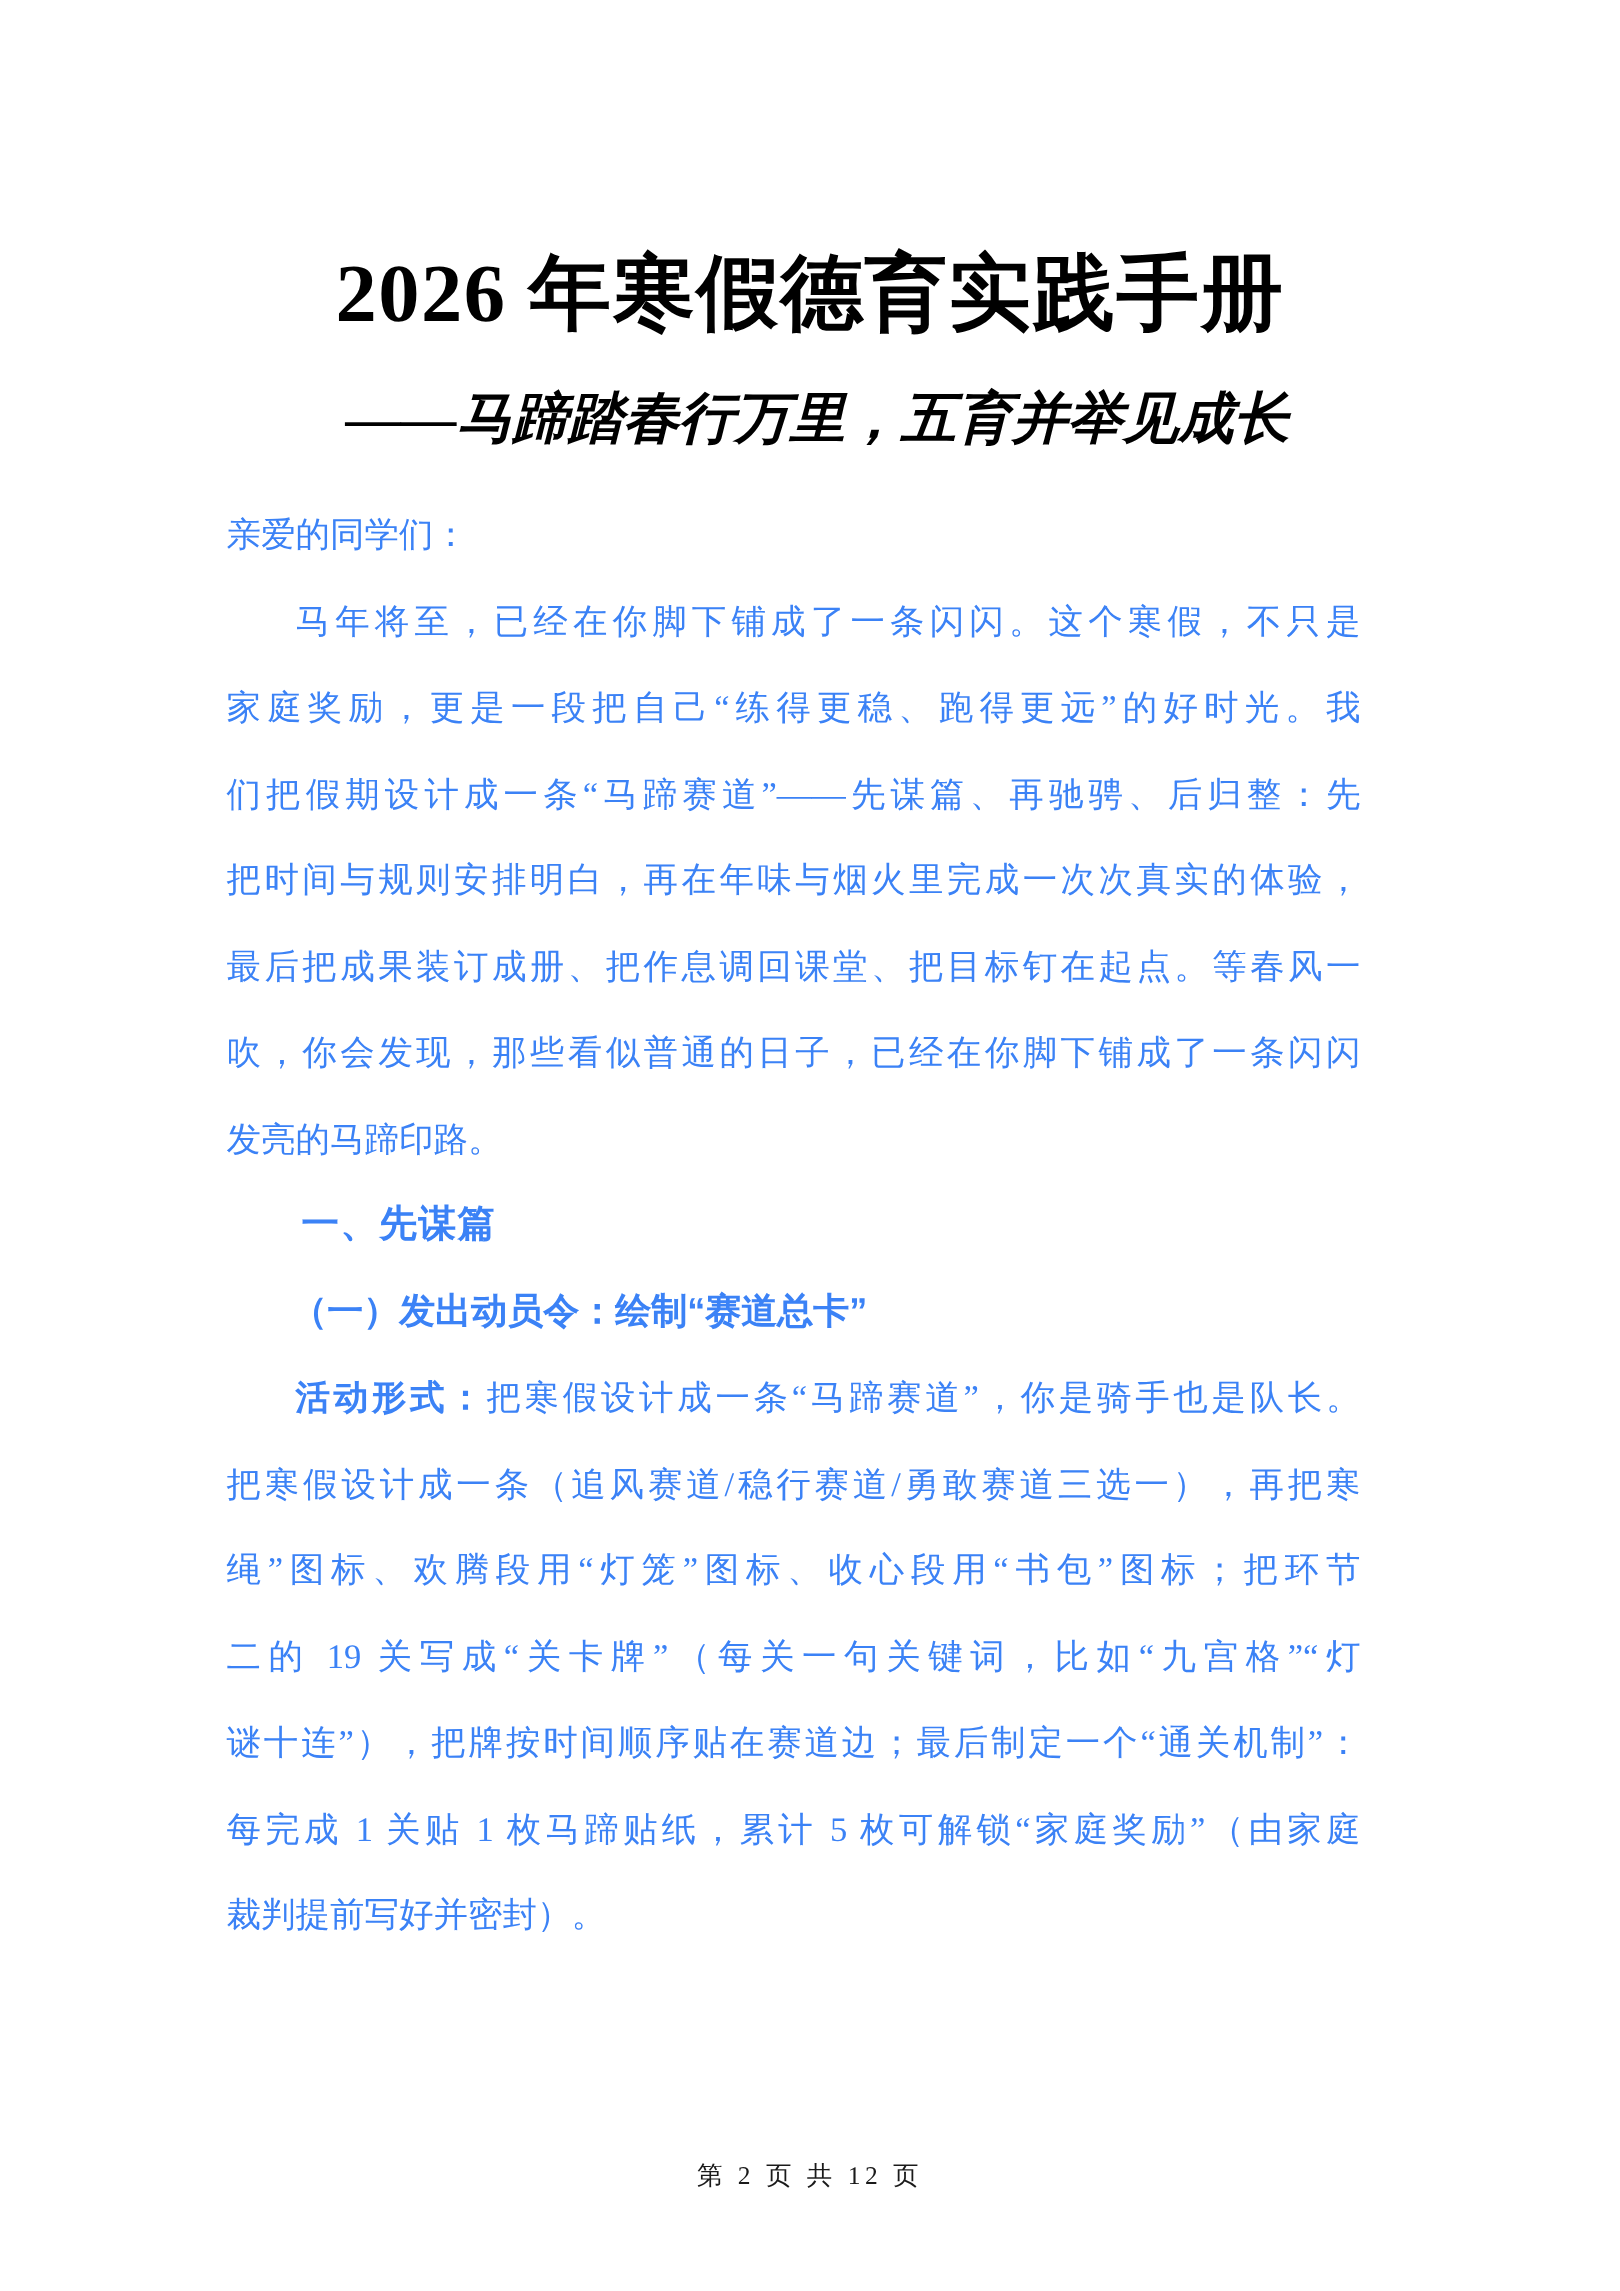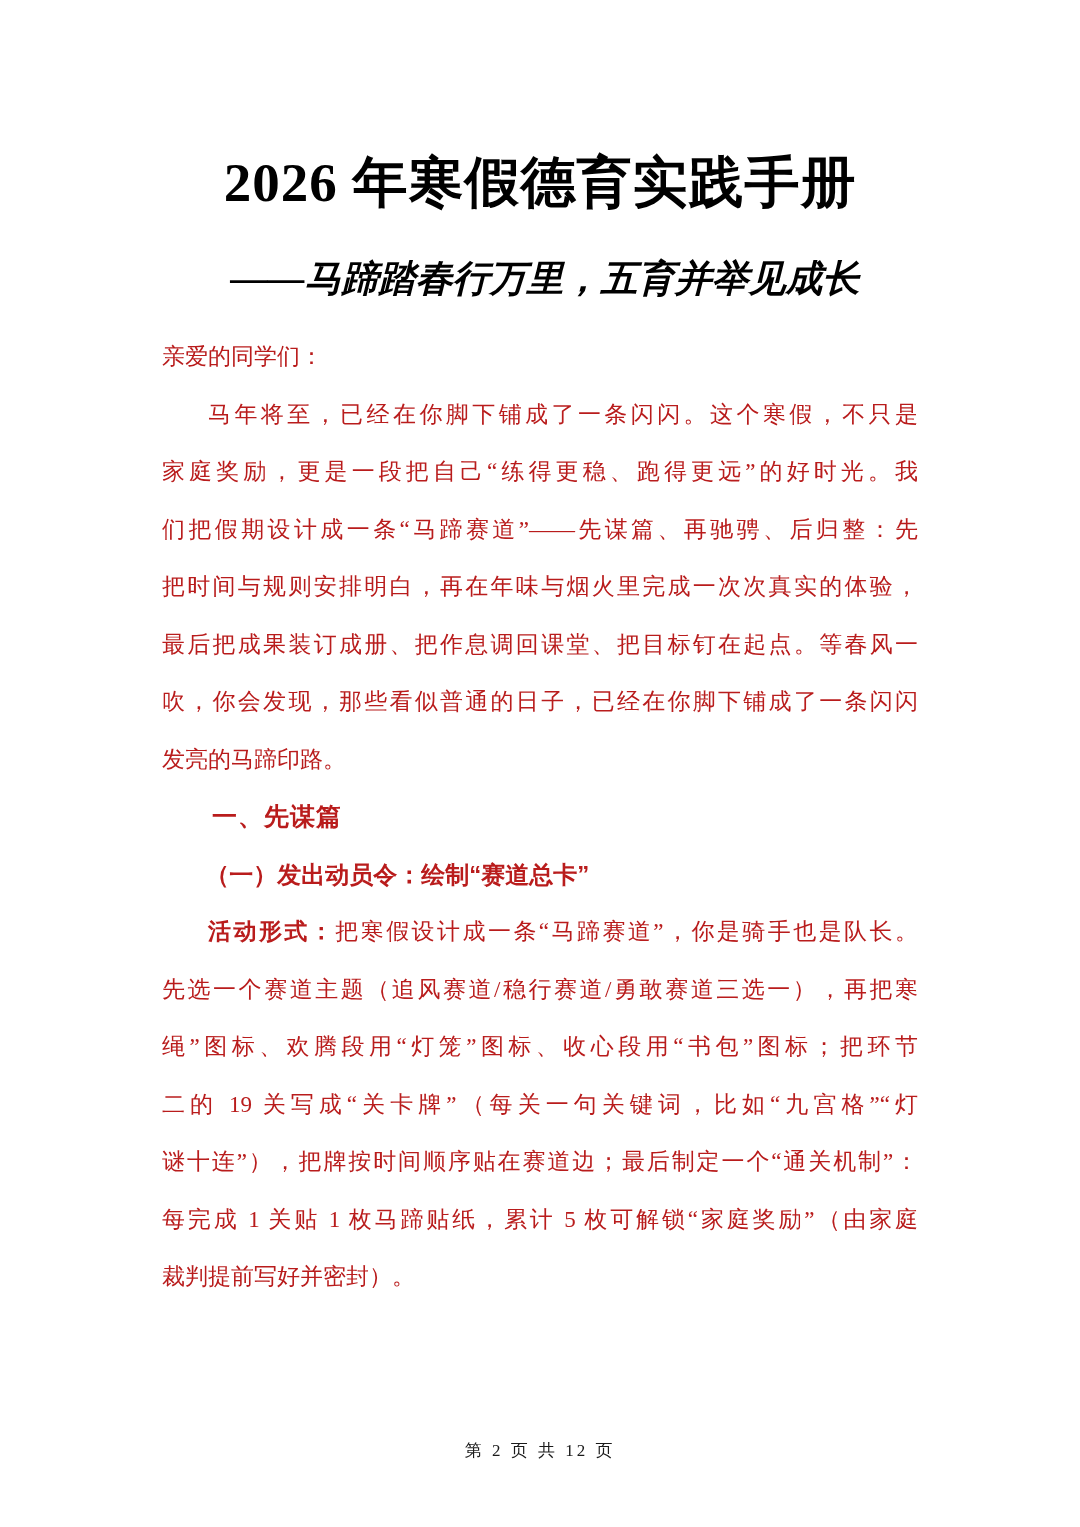--- a/index.html
+++ b/index.html
@@ -14,21 +14,21 @@
     background: #ffffff;
     color: #000000;
     overflow: hidden;
     font-family: "Liberation Serif", "DejaVu Serif", serif;
   }
   .doc-title {
     position: absolute;
     top: 142px;
     left: 0;
     right: 0;
-    margin: 4px;
+    margin: 17px;
     text-align: center;
     font-family: "Liberation Serif", "DejaVu Serif", serif;
     font-size: 55px;
     font-weight: 900;
     letter-spacing: 1px;
     color: #000000;
   }
   .doc-subtitle {
     position: absolute;
     top: 254px;
@@ -38,25 +38,25 @@
     font-family: "Liberation Serif", "DejaVu Serif", serif;
     font-size: 37px;
     font-weight: bold;
     font-style: italic;
     color: #000000;
     margin-left: 10px;
   }
   .body-block {
     position: absolute;
     top: 328px;
-    left: 162px;
+    left: 151px;
     width: 756px;
     font-size: 23px;
     line-height: 57.5px;
-    color: #b91c1c;
+    color: #3b82f6;
   }
   .line {
     text-align: justify;
     text-align-last: justify;
   }
   .line.endline {
     text-align: left;
     text-align-last: left;
   }
   .line.indent {
@@ -114,21 +114,21 @@
     <div class="line">把时间与规则安排明白，再在年味与烟火里完成一次次真实的体验，</div>
     <div class="line">最后把成果装订成册、把作息调回课堂、把目标钉在起点。等春风一</div>
     <div class="line">吹，你会发现，那些看似普通的日子，已经在你脚下铺成了一条闪闪</div>
     <div class="line endline">发亮的马蹄印路。</div>
 
     <div class="heading1">一、先谋篇</div>
     <div class="heading2">（一）发出动员令：绘制“赛道总卡”</div>
 
     <div class="line indent"><span class="bold-label">活动形式：</span><span>把寒假设计成一条“马蹄赛道”，你是骑手也是队长。</span></div>
 
-    <div class="line">先选一个赛道主题（追风赛道/稳行赛道/勇敢赛道三选一），再把寒</div>
+    <div class="line">把寒假设计成一条（追风赛道/稳行赛道/勇敢赛道三选一），再把寒</div>
     <div class="line">绳”图标、欢腾段用“灯笼”图标、收心段用“书包”图标；把环节</div>
     <div class="line">二的 19 关写成“关卡牌”（每关一句关键词，比如“九宫格”“灯</div>
     <div class="line">谜十连”），把牌按时间顺序贴在赛道边；最后制定一个“通关机制”：</div>
     <div class="line">每完成 1 关贴 1 枚马蹄贴纸，累计 5 枚可解锁“家庭奖励”（由家庭</div>
     <div class="line endline">裁判提前写好并密封）。</div>
 
   </div>
 
   <div class="page-footer">第 2 页 共 12 页</div>
 

